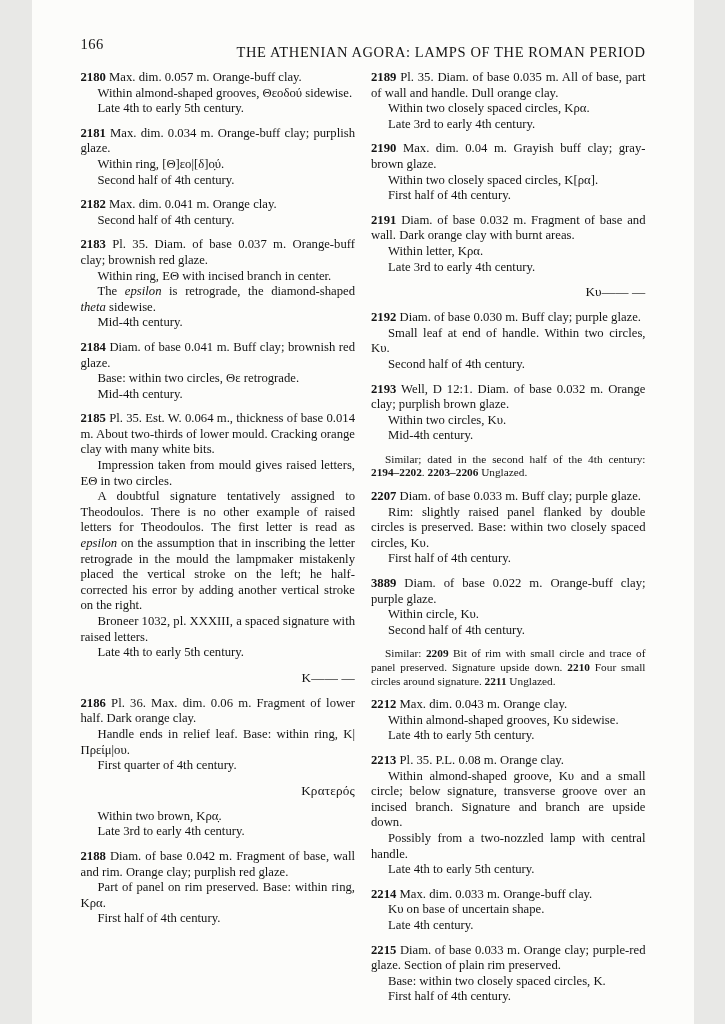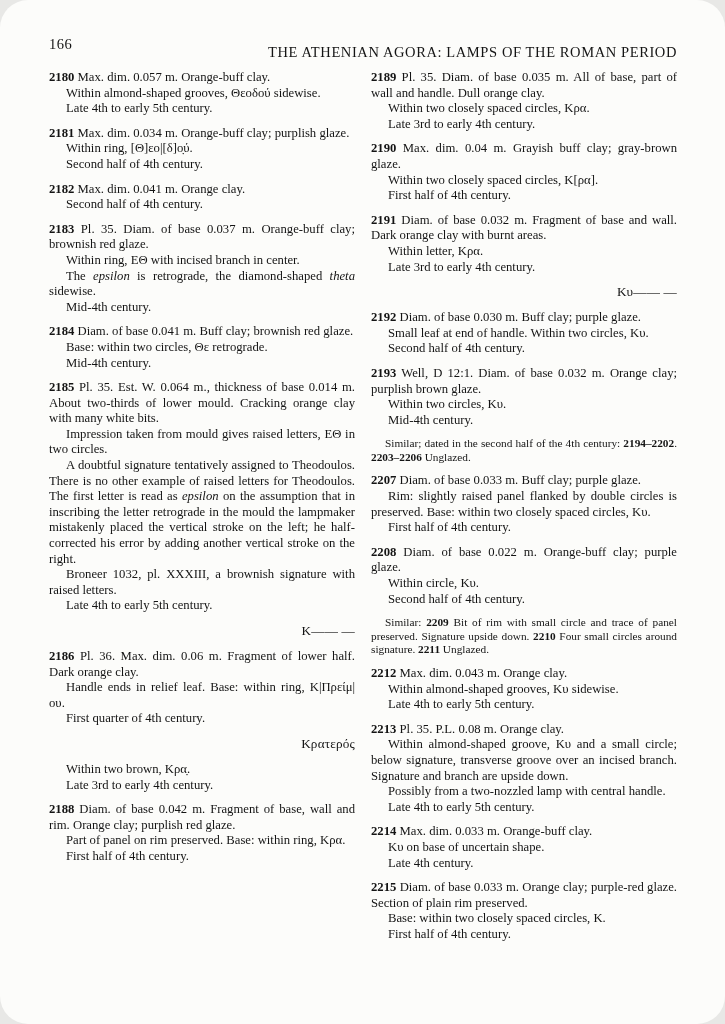--- a/index.html
+++ b/index.html
@@ -1,25 +1,24 @@
 <!DOCTYPE html>
 <html><head>
 <meta charset="utf-8">
 <style>
   html,body{margin:0;padding:0;background:#e8e8e6;}
   .page{
     position:relative;
-    width:725px;height:1024px;
+    width:662px;height:1024px;
     margin:0 auto;
     background:#fcfcfa;
     color:#141414;
     font-family:"Liberation Serif","DejaVu Serif",serif;
     overflow:hidden;
     box-sizing:border-box;
-    border-radius:28px;
   }
   .header{
     position:absolute;top:36px;left:49px;right:48px;height:20px;
   }
   .page-number{
     position:absolute;left:0;top:0;
     font-size:14.5px;letter-spacing:0.5px;
   }
   .running-title{
     position:absolute;left:0;right:0;top:8px;
@@ -87,21 +86,21 @@
         </div>
         <div class="entry">
           <p class="p-first"><b>2184</b> Diam. of base 0.041 m. Buff clay; brownish red glaze.</p>
           <p class="p-indent">Base: within two circles, Θε retrograde.</p>
           <p class="p-indent">Mid-4th century.</p>
         </div>
         <div class="entry">
           <p class="p-first"><b>2185</b> Pl. 35. Est. W. 0.064 m., thickness of base 0.014 m. About two-thirds of lower mould. Cracking orange clay with many white bits.</p>
           <p class="p-indent">Impression taken from mould gives raised letters, ΕΘ in two circles.</p>
           <p class="p-indent">A doubtful signature tentatively assigned to Theodoulos. There is no other example of raised letters for Theodoulos. The first letter is read as <i>epsilon</i> on the assumption that in inscribing the letter retrograde in the mould the lampmaker mistakenly placed the vertical stroke on the left; he half-corrected his error by adding another vertical stroke on the right.</p>
-          <p class="p-indent">Broneer 1032, pl. XXXIII, a brownish signature with raised letters.</p>
+          <p class="p-indent">Broneer 1032, pl. XXXIII, a spaced signature with raised letters.</p>
           <p class="p-indent">Late 4th to early 5th century.</p>
         </div>
         <div class="sec-heading">Κ—— —</div>
         <div class="entry">
           <p class="p-first"><b>2186</b> Pl. 36. Max. dim. 0.06 m. Fragment of lower half. Dark orange clay.</p>
           <p class="p-indent">Handle ends in relief leaf. Base: within ring, Κ|Πρείμ|ου.</p>
           <p class="p-indent">First quarter of 4th century.</p>
         </div>
         <div class="sec-heading">Κρατερός</div>
         <div class="entry">
@@ -143,21 +142,21 @@
         </div>
         <div class="note">
           <p class="p-first">Similar; dated in the second half of the 4th century: <b>2194–2202</b>. <b>2203–2206</b> Unglazed.</p>
         </div>
         <div class="entry">
           <p class="p-first"><b>2207</b> Diam. of base 0.033 m. Buff clay; purple glaze.</p>
           <p class="p-indent">Rim: slightly raised panel flanked by double circles is preserved. Base: within two closely spaced circles, Κυ.</p>
           <p class="p-indent">First half of 4th century.</p>
         </div>
         <div class="entry">
-          <p class="p-first"><b>2208</b> Diam. of base 0.022 m. Orange-buff clay; purple glaze.</p>
+          <p class="p-first"><b>3889</b> Diam. of base 0.022 m. Orange-buff clay; purple glaze.</p>
           <p class="p-indent">Within circle, Κυ.</p>
           <p class="p-indent">Second half of 4th century.</p>
         </div>
         <div class="note">
           <p class="p-first">Similar: <b>2209</b> Bit of rim with small circle and trace of panel preserved. Signature upside down. <b>2210</b> Four small circles around signature. <b>2211</b> Unglazed.</p>
         </div>
         <div class="entry">
           <p class="p-first"><b>2212</b> Max. dim. 0.043 m. Orange clay.</p>
           <p class="p-indent">Within almond-shaped grooves, Κυ sidewise.</p>
           <p class="p-indent">Late 4th to early 5th century.</p>

